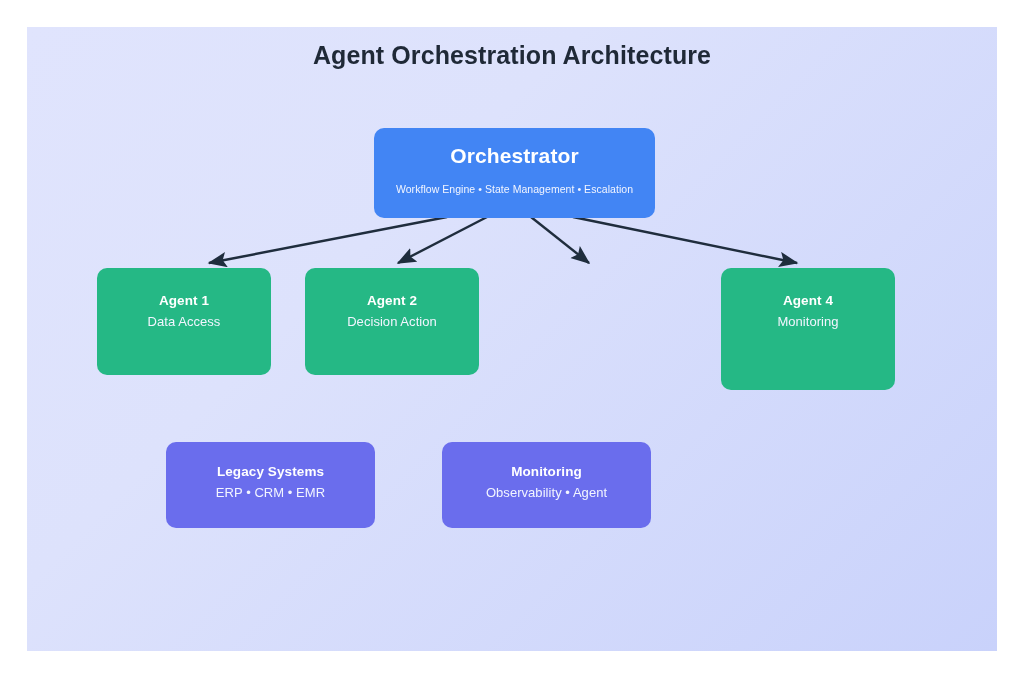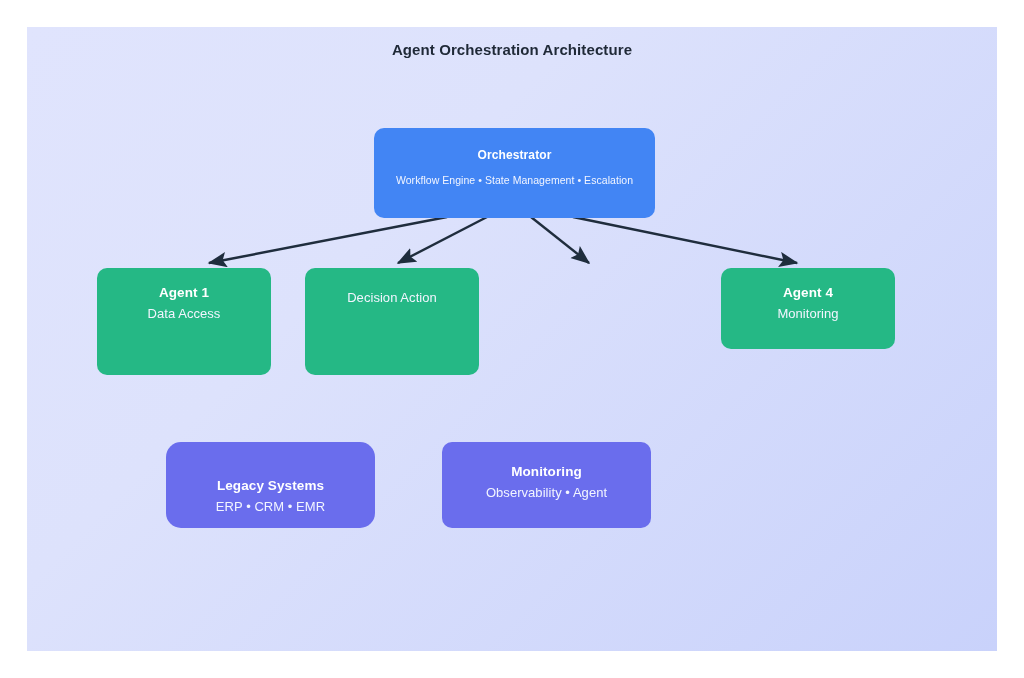--- a/index.html
+++ b/index.html
@@ -23,33 +23,33 @@
     background: linear-gradient(135deg, #e0e4fd 0%, #dde2fc 35%, #c9d2fb 100%);
     overflow: hidden;
   }
 
   #diagram-title {
     position: absolute;
     left: 0;
     top: 14px;
     width: 970px;
     text-align: center;
-    font-size: 15px;
+    font-size: 25px;
     font-weight: bold;
     color: #1f2937;
     letter-spacing: 0.1px;
   }
 
   .node {
     position: absolute;
     border-radius: 10px;
     box-sizing: border-box;
     text-align: center;
     color: #ffffff;
-    padding-top: 17px;
+    padding-top: 25px;
   }
 
   .node .node-title {
     font-size: 13.5px;
     font-weight: bold;
     line-height: 16px;
     color: #ffffff;
     letter-spacing: 0.1px;
   }
 
@@ -60,26 +60,26 @@
     margin-top: 7px;
     color: #f2f5ff;
     letter-spacing: 0.05px;
   }
 
   .node.orchestrator {
     background: #4285f4;
     padding-top: 18px;
   }
   .node.orchestrator .node-title {
-    font-size: 12px;
+    font-size: 21px;
     line-height: 19px;
   }
   .node.orchestrator .node-subtitle {
     font-size: 10.5px;
-    margin-top: 9px;
+    margin-top: 18px;
   }
 
   .node.agent {
     background: #25b885;
   }
 
   .node.support {
     background: #6a6ded;
   }
 
@@ -115,30 +115,31 @@
     <div class="node-title">Orchestrator</div>
     <div class="node-subtitle">Workflow Engine • State Management • Escalation</div>
   </div>
 
   <div class="node agent" style="left:70px; top:241px; width:174px; height:107px;">
     <div class="node-title">Agent 1</div>
     <div class="node-subtitle">Data Access</div>
   </div>
 
   <div class="node agent" style="left:278px; top:241px; width:174px; height:107px;">
+    <div class="node-title">Agent 2</div>
     <div class="node-subtitle">Decision Action</div>
   </div>
 
 
-  <div class="node agent" style="left:694px; top:241px; width:174px; height:81px;">
+  <div class="node agent" style="left:694px; top:241px; width:174px; height:122px;">
     <div class="node-title">Agent 4</div>
     <div class="node-subtitle">Monitoring</div>
   </div>
 
-  <div class="node support" style="left:139px; top:415px; width:209px; height:86px; padding-top:36px;border-radius:15px;">
+  <div class="node support" style="left:139px; top:415px; width:209px; height:86px; padding-top:22px;">
     <div class="node-title">Legacy Systems</div>
     <div class="node-subtitle">ERP • CRM • EMR</div>
   </div>
 
   <div class="node support" style="left:415px; top:415px; width:209px; height:86px; padding-top:22px;">
     <div class="node-title">Monitoring</div>
     <div class="node-subtitle">Observability • Agent</div>
   </div>
 
 

